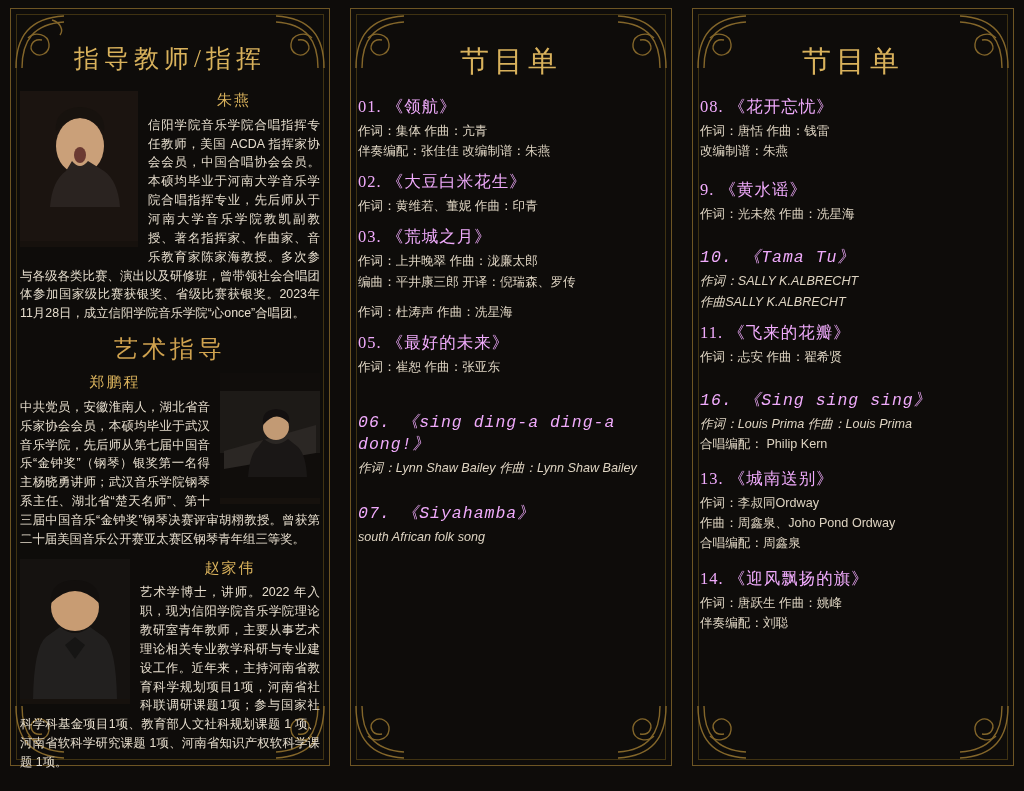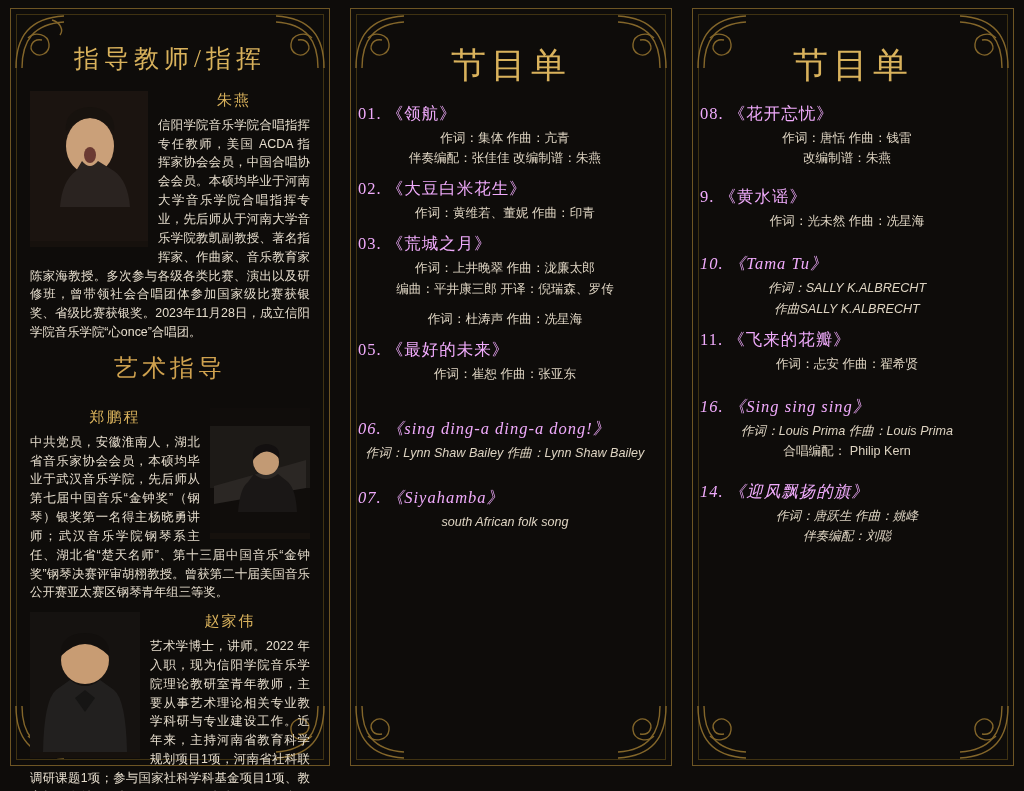--- a/index.html
+++ b/index.html
@@ -30,33 +30,33 @@
     opacity:.95;
   }
   .corner svg{width:100%;height:100%;display:block;}
   .c-tl{top:10px;left:12px;}
   .c-tr{top:10px;right:12px;transform:scaleX(-1);}
   .c-bl{bottom:12px;left:12px;transform:scaleY(-1);}
   .c-br{bottom:12px;right:12px;transform:scale(-1,-1);}
 
   .panel-title{
     text-align:center;
-    font-size:35px;
+    font-size:29px;
     letter-spacing:5px;
     color:#d9b25c;
     margin:42px 0 14px 0;
     font-family:"Liberation Serif", serif;
     font-weight:normal;
   }
   .title-left{font-size:25px;}
 
   
   .bio{
     position:relative;
-    padding:0 30px;
+    padding:0 20px;
     font-size:12.4px;
     line-height:1.52;
     color:#e6ddcd;
     text-align:justify;
   }
   .bio p{margin:0;}
   .photo{
     background:#16110d;
     border:0;
     float:left;
@@ -69,43 +69,43 @@
     letter-spacing:2px;
     text-align:center;
     margin:0 0 4px 0;
   }
   .sub-title{
     text-align:center;
     font-size:24px;
     letter-spacing:4px;
     color:#cfa24f;
     font-family:Liberation Serif, serif;
-    margin:10px 0 22px 0;
+    margin:10px 0 6px 0;
   }
 
   
   .prog{padding:0 18px;font-size:13px;}
   .item{margin-bottom:10px;}
   .item-title{
     font-size:16.5px;
     color:#f0abfc;
     letter-spacing:1px;
     margin-bottom:3px;
     font-family:"Liberation Serif", serif;
   }
   .credits{
-    text-align:center;
+    text-align:left;
     font-size:12.6px;
     color:#ded4c2;
     line-height:1.6;
     padding-right:12px;
   }
   .credits div{white-space:nowrap;}
   .latin{font-style:italic;}
-  .item-title.latin{font-style:italic;}
+  .item-title.latin{font-style:italic;font-family:Liberation Mono, monospace;}
 </style>
 </head>
 <body>
 
 <div class="page">
 
   <div class="panel panel-left">
     <div class="frame"></div>
     <div class="corner c-tl">
       <svg viewBox="0 0 74 62">
@@ -363,22 +363,30 @@
       </div>
 
       <div class="item" style="margin-top:22px;">
         <div class="item-title latin"><span>16.</span> <span>《Sing sing sing》</span></div>
         <div class="credits">
           <div class="latin">作词：Louis  Prima  作曲：Louis Prima</div>
           <div>合唱编配： Philip Kern</div>
         </div>
       </div>
 
-
-      <div class="item" style="margin-top:20px;font-style:italic;">
+      <div class="item" style="margin-top:14px;">
+        <div class="item-title"><span>13.</span> <span>《城南送别》</span></div>
+        <div class="credits">
+          <div>作词：李叔同Ordway</div>
+          <div>作曲：周鑫泉、Joho Pond Ordway</div>
+          <div>合唱编配：周鑫泉</div>
+        </div>
+      </div>
+
+      <div class="item" style="margin-top:14px;">
         <div class="item-title"><span>14.</span> <span>《迎风飘扬的旗》</span></div>
         <div class="credits">
           <div>作词：唐跃生  作曲：姚峰</div>
           <div>伴奏编配：刘聪</div>
         </div>
       </div>
 
     </div>
   </div>
 

